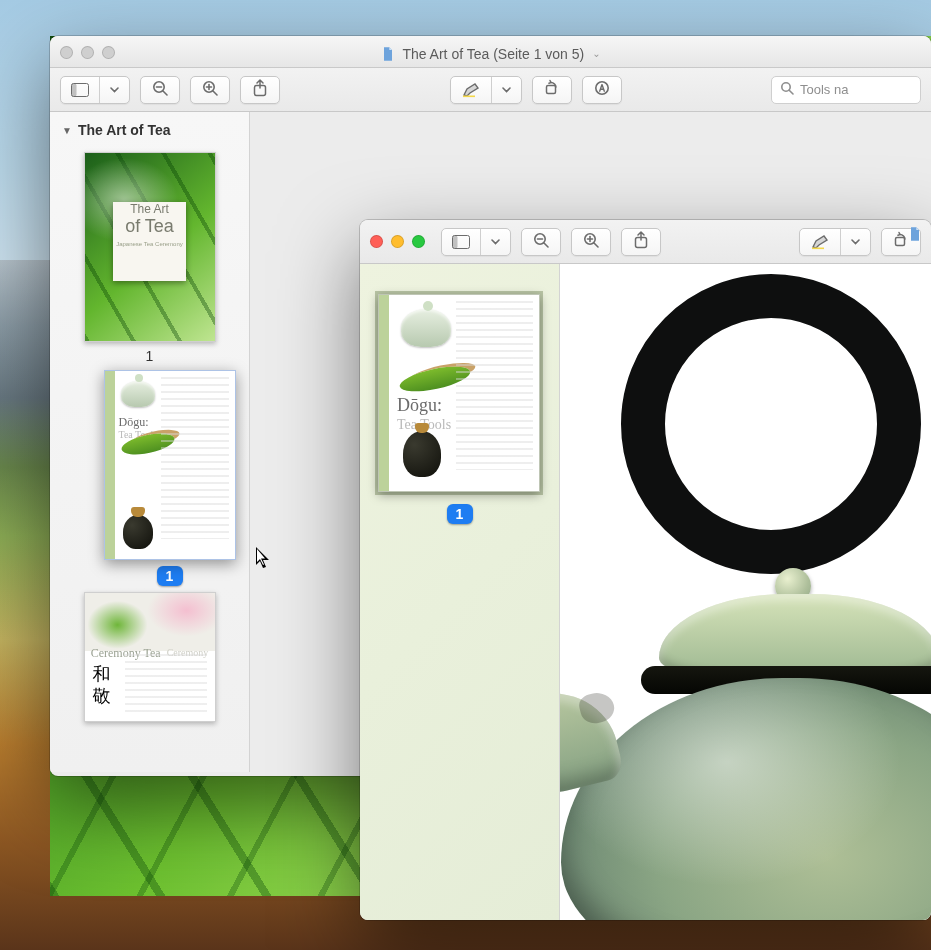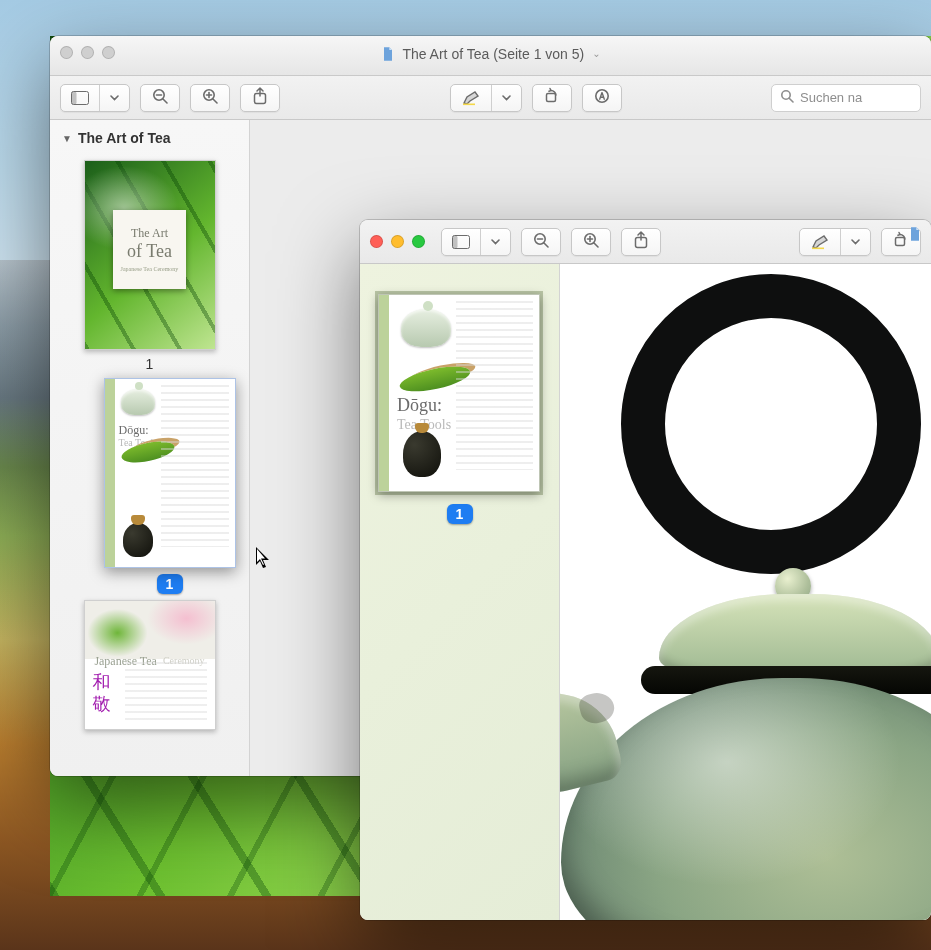--- a/index.html
+++ b/index.html
@@ -38,21 +38,21 @@
 
   
   .window {
     position: absolute;
     background: #ececec;
     border-radius: 8px;
     box-shadow: 0 30px 80px rgba(0,0,0,.5), 0 0 0 1px rgba(0,0,0,.18);
     overflow: hidden;
   }
   .titlebar {
-    height: 40px;
+    height: 32px;
     background: linear-gradient(#f6f6f6,#e6e6e6);
     border-bottom: 1px solid #c9c9c9;
     position: relative;
   }
   .traffic {
     position: absolute; left: 10px; top: 10px; display: flex; gap: 8px;
   }
   .tlight {
     width: 13px; height: 13px; border-radius: 50%;
     box-shadow: inset 0 0 0 1px rgba(0,0,0,.15);
@@ -133,22 +133,22 @@
   
   .ph-leaves { background:
     radial-gradient(90px 70px at 30% 25%, rgba(255,255,255,.5), transparent 60%),
     repeating-linear-gradient(60deg, rgba(0,60,0,.35) 0 4px, transparent 4px 40px),
     linear-gradient(140deg,#1b5e1a,#63b62e 55%,#bfe591);
     position:relative;
   }
   .ph-leaves .card {
     position:absolute; left:22%; top:26%; width:56%; height:42%; background:#f8f6f0;
     box-shadow:0 2px 6px rgba(0,0,0,.4);
-    display:flex; flex-direction:column; align-items:center; justify-content:center;
-    color:#797b6e; font-family: Liberation Serif, serif;
+    display:flex; flex-direction:column; align-items:center; justify-content:flex-start;
+    color:#797b6e; font-family: Liberation Sans, sans-serif;
   }
   .ph-leaves .card .t1{font-size:12px;}
   .ph-leaves .card .t2{font-size:18px;}
   .ph-leaves .card .sm{font-size:6px; color:#9aa08a; margin-top:4px;}
 
   .ph-tools, .ph-tools-lg {
     background:#ffffff; position:relative; overflow:hidden;
   }
   .ph-tools .stripe, .ph-tools-lg .stripe {
     position:absolute; left:0; top:0; bottom:0; width:10px; background:#bcd29a;
@@ -204,21 +204,21 @@
       radial-gradient(60px 40px at 78% 30%, #f4bfd0, transparent 65%),
       linear-gradient(#efeee8,#efeee8);
   }
   .ph-japanese .title{
     position:absolute; left:0; right:0; top:40%; text-align:center; color:#9aa192;
     font-family:Georgia,serif; font-size:12px; height:auto; line-height:1; 
   }
   .ph-japanese .title .sub{ color:#cfcfc6; font-size:10px; display:block;text-align:center;}
   .ph-japanese .kanji{
     position:absolute; left:8px; bottom:10px; width:24px; height:48px;
-    font-size:18px; line-height:22px; color:#a21caf; 
+    font-size:18px; line-height:22px; color:#000000; 
   }
   .ph-japanese .lorem{
     position:absolute; right:8px; bottom:8px; left:40px; height:46%;
     background: repeating-linear-gradient(180deg,#d6d6d6 0 2px, transparent 2px 7px);
     opacity:.4;
   }
 
   
   .win-a {
     left: 50px; top: 36px; width: 881px; height: 740px;
@@ -410,21 +410,21 @@
 
       <div class="spacer-lg"></div>
 
       <div class="search">
         <span class="mag">
           <svg width="14" height="14" viewBox="0 0 14 14">
               <circle cx="6" cy="6" r="4.2" fill="none" stroke="#8e8e8e" stroke-width="1.6"></circle>
               <line x1="9.2" y1="9.2" x2="13" y2="13" stroke="#8e8e8e" stroke-width="1.6" stroke-linecap="round"></line>
             </svg>
         </span>
-        <span>Suchen na</span>
+        <span>Tools na</span>
       </div>
     </div>
 
     <div class="win-a-body">
       <div class="sidebar-a">
         <div class="sb-head">
           <span class="tri">▼</span>
           <span>The Art of Tea</span>
         </div>
 
@@ -454,21 +454,21 @@
           </div>
           <div class="pg-label">
             <span class="badge">1</span>
           </div>
         </div>
 
         <div class="thumb" style="height:130px">
           <div class="ph ph-japanese">
             <div class="topimg"></div>
             <div class="title" style="position:absolute; left:0; right:0; top:42%; text-align:center;">
-              <span>Japanese Tea</span>
+              <span>Ceremony Tea</span>
               <span class="sub">Ceremony</span>
             </div>
             <div class="kanji">和 敬</div>
             <div class="lorem"></div>
           </div>
         </div>
       </div>
 
       <div style="flex:1; background:transparent"></div>
     </div>

